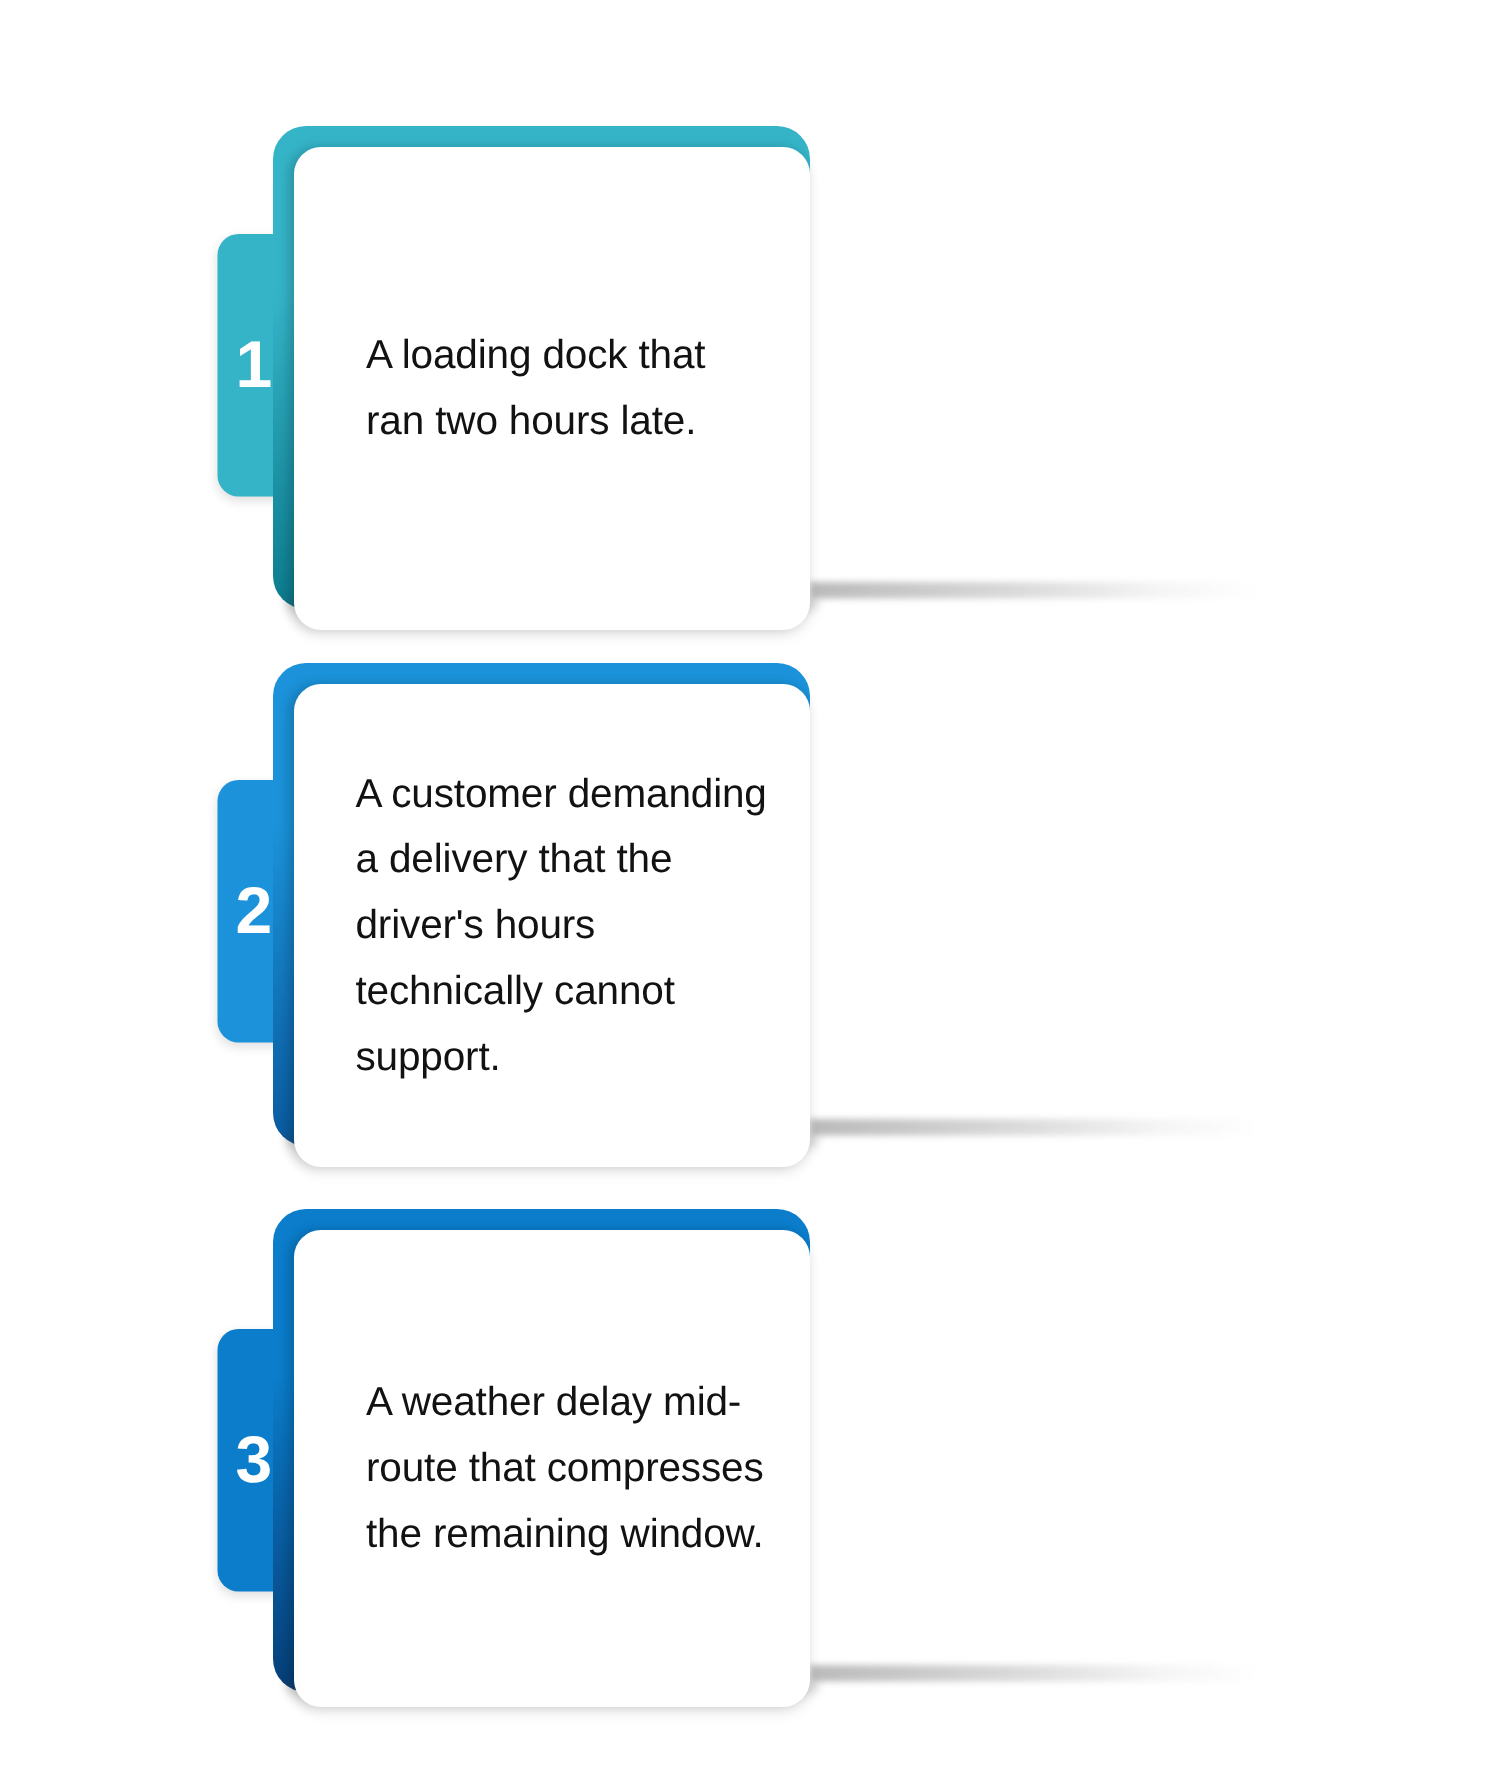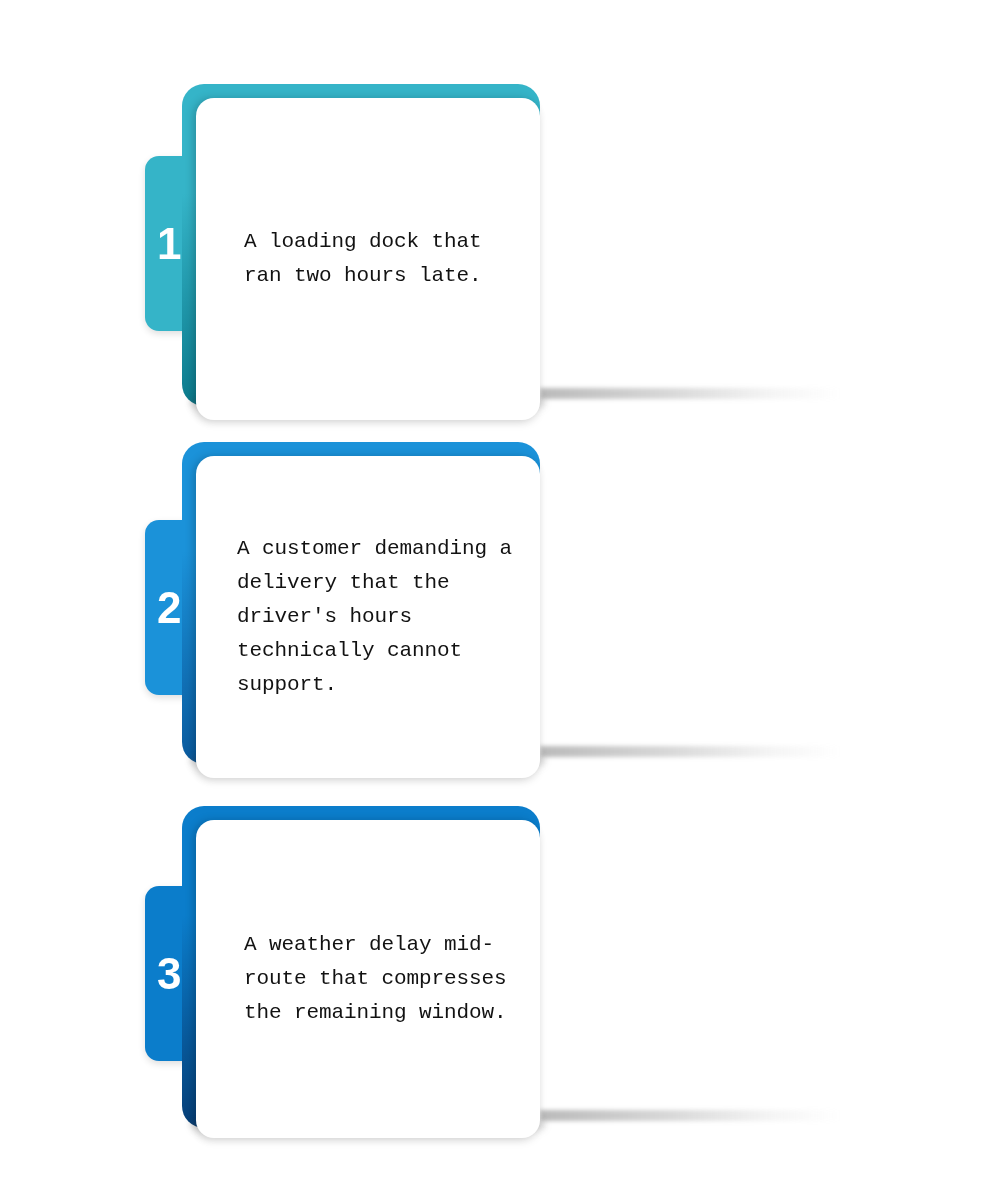--- a/index.html
+++ b/index.html
@@ -92,26 +92,25 @@
     z-index: 3;
     display: flex;
     align-items: center;
     box-sizing: border-box;
     padding: 18px 26px 18px 48px;
     box-shadow: -3px 0 8px rgba(0,0,0,0.16),
                  0 4px 9px rgba(0,0,0,0.07);
   }
 
   .card-text {
-    font-size: 21px;
+    font-size: 27px;
     line-height: 1.62;
     color: #121212;
     font-weight: 400;
     letter-spacing: -0.1px;
-    font-family: Liberation Mono, monospace;
   }
 
   
   .trail {
     position: absolute;
     left: 540px;
     width: 300px;
     height: 11px;
     z-index: 0;
     background: linear-gradient(to right,

